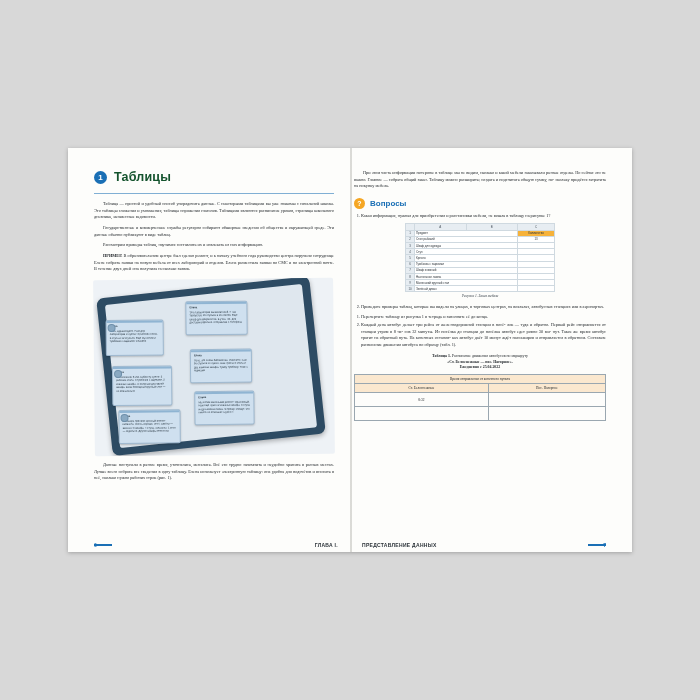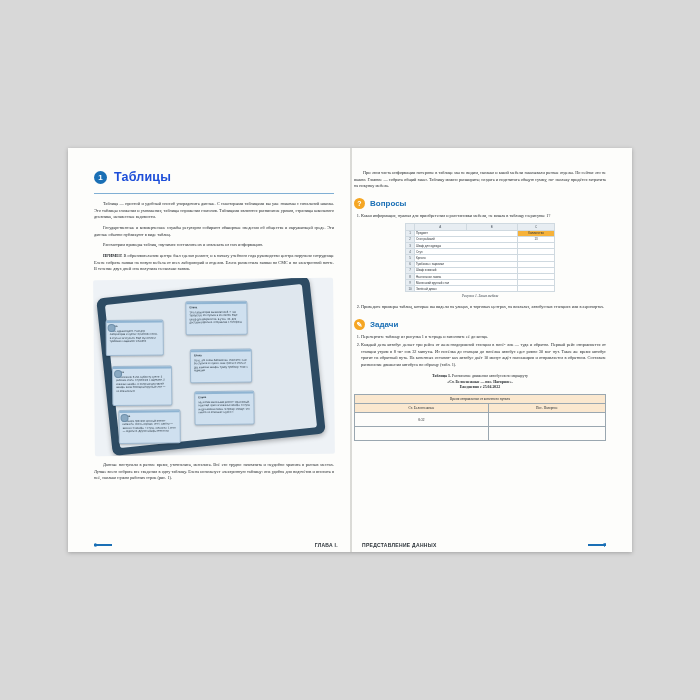--- a/index.html
+++ b/index.html
@@ -29,21 +29,21 @@
 
   
   .chapter-head{display:flex;align-items:center;gap:7px;margin-bottom:9px;}
   .chapter-num{
     width:13px;height:13px;border-radius:50%;
     background:#1a6fb5;color:#fff;font-family:"Liberation Sans",sans-serif;
     font-size:8px;line-height:13px;text-align:center;font-weight:bold;
   }
   .chapter-title{
     font-family:"Liberation Sans",sans-serif;
-    font-size:12.5px;font-weight:bold;color:#1d4ed8;letter-spacing:.2px;
+    font-size:12.5px;font-weight:bold;color:#14532d;letter-spacing:.2px;
   }
   .rule{height:1px;background:#1a6fb5;opacity:.55;margin:0 0 7px 0;}
 
   p.body{
     font-size:4.3px;line-height:1.55;text-align:justify;color:#23282c;
     margin:0 0 4px 0;text-indent:9px;
   }
   .term{font-weight:bold;}
 
   
@@ -282,24 +282,20 @@
       </tr>
     </tbody>
       </table>
 
     <div class="caption">Рисунок 1. Заказ мебели</div>
 
     <ol class="qlist" start="2">
       <li>Приведите примеры таблиц, которые вы видели на улицах, в торговых центрах, на вокзалах, автобусных станциях или в аэропортах.</li>
     </ol>
 
-    <div class="sec-head">
-      <div class="sec-bullet">✎</div>
-      <div class="sec-title">Задачи</div>
-    </div>
 
     <ol class="qlist">
       <li>Перечертите таблицу из рисунка 1 в тетрадь и заполните её до конца.</li>
       <li>Каждый день автобус делает три рейса от железнодорожной станции в посё- лок — туда и обратно. Первый рейс отправляется от станции утром в 8 ча- сов 32 минуты. Из посёлка до станции до посёлка автобус едет ровно 30 ми- нут. Такое же время автобус тратит на обратный путь. На конечных останов- ках автобус даёт 10 минут ждёт пассажиров и отправляется в обратном. Составьте расписание движения автобуса по образцу (табл. 1).</li>
     </ol>
 
     <div class="ttitle">
       <b>Таблица 1.</b>
       <span>Расписание движения автобусов по маршруту</span><br>
       <b>«Ст. Белоснежные — пос. Нагорное».</b><br>

